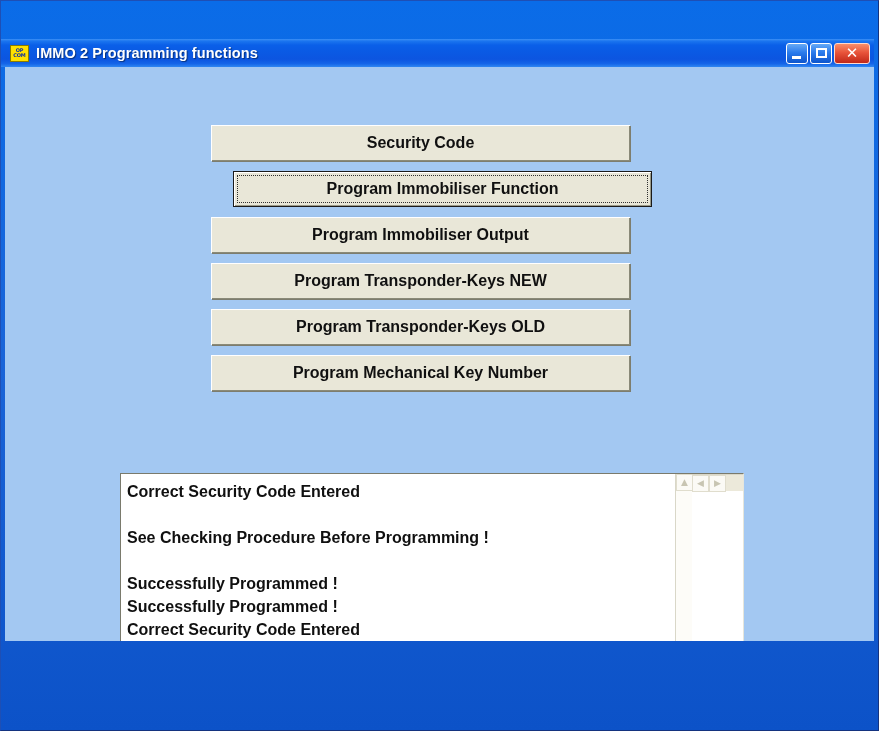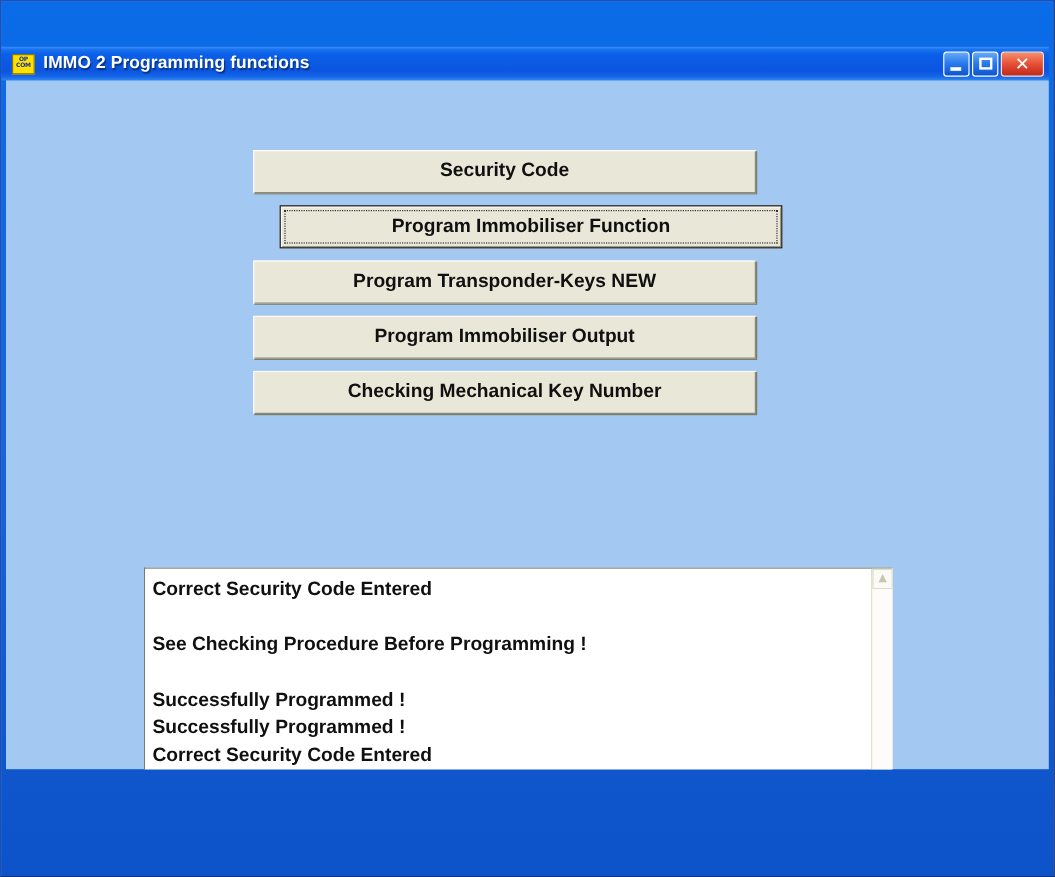--- a/index.html
+++ b/index.html
@@ -199,21 +199,21 @@
     top: 406px;
     width: 624px;
     height: 225px;
     box-sizing: border-box;
     background: #ffffff;
     border-top: 1px solid #7a7a6c;
     border-left: 1px solid #7a7a6c;
     border-right: 1px solid #e6e6dc;
     border-bottom: 1px solid #e6e6dc;
     display: flex;
-    flex-direction: column;
+    flex-direction: row;
   }
   .log-upper {
     display: flex;
     flex: 1 1 auto;
     min-height: 0;
   }
   .log-text {
     flex: 1 1 auto;
     padding: 6px 0 0 6px;
     font-family: "Liberation Sans", sans-serif;
@@ -339,27 +339,28 @@
 
     <div class="btn-stack">
 
       <button class="xp-btn">Security Code</button>
 
       <button class="xp-btn focused">
         <span>Program Immobiliser Function</span>
         <span class="focus-ring"></span>
       </button>
 
+      <button class="xp-btn">Program Immobiliser Output</button>
+
       <button class="xp-btn">Program Transponder-Keys NEW</button>
 
-      <button class="xp-btn">Program Immobiliser Output</button>
-
-
-
-      <button class="xp-btn">Checking Mechanical Key Number</button>
+      <button class="xp-btn">Program Transponder-Keys OLD</button>
+
+
+      <button class="xp-btn">Program Mechanical Key Number</button>
     </div>
 
     <div class="log-panel">
       <div class="log-upper">
         <div class="log-text" id="log-text"><div class="line">Correct Security Code Entered</div><div class="line blank">&nbsp;</div><div class="line">See Checking Procedure Before Programming !</div><div class="line blank">&nbsp;</div><div class="line">Successfully Programmed !</div><div class="line">Successfully Programmed !</div><div class="line">Correct Security Code Entered</div></div>
         <div class="vscroll">
           <div class="sb-arrow">▲</div>
           <div class="track"></div>
           <div class="sb-arrow">▼</div>
         </div>

